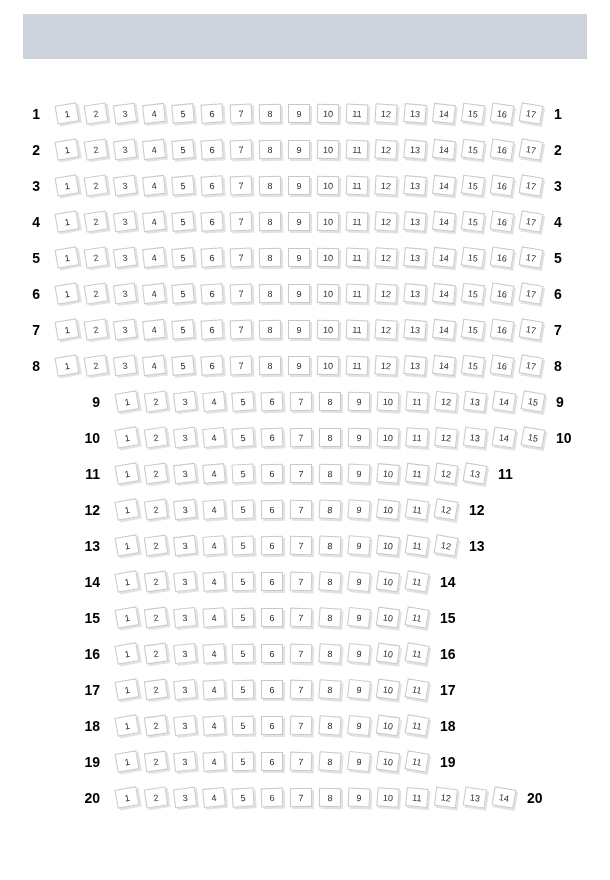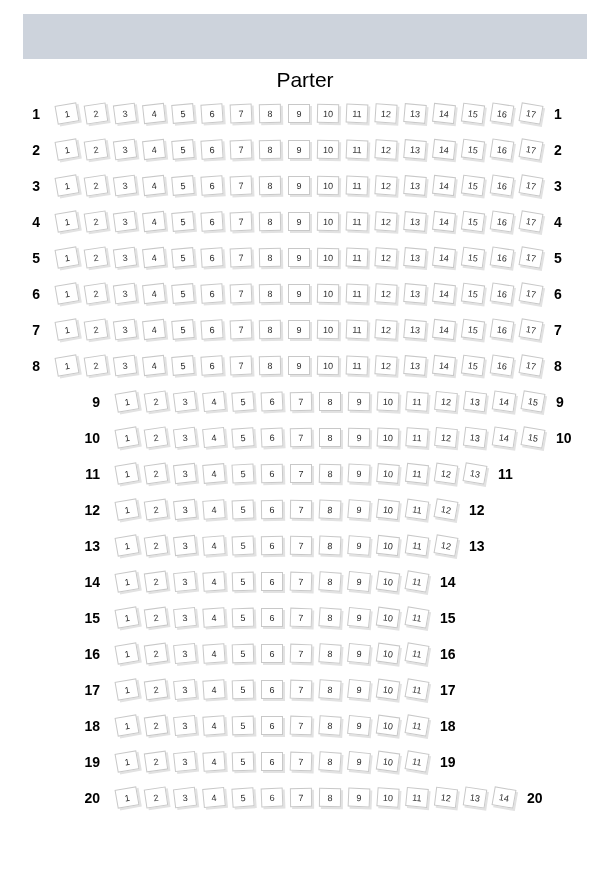--- a/index.html
+++ b/index.html
@@ -78,21 +78,20 @@
     box-sizing: border-box;
   }
 </style>
 </head>
 <body>
 
 <div id="stage">
 
   <div class="stage-header"></div>
 
-  <div class="hall-title">Parter</div>
 
   <div class="seat-map" id="seat-map">
       <div class="seat-row">
         <div class="row-label left" style="left: 6px; width: 34px;">1</div>
         <div class="seat" style="left: 56px; transform: rotate(-10deg);">1</div>
         <div class="seat" style="left: 85px; transform: rotate(-8.75deg);">2</div>
         <div class="seat" style="left: 114px; transform: rotate(-7.5deg);">3</div>
         <div class="seat" style="left: 143px; transform: rotate(-6.25deg);">4</div>
         <div class="seat" style="left: 172px; transform: rotate(-5deg);">5</div>
         <div class="seat" style="left: 201px; transform: rotate(-3.75deg);">6</div>

